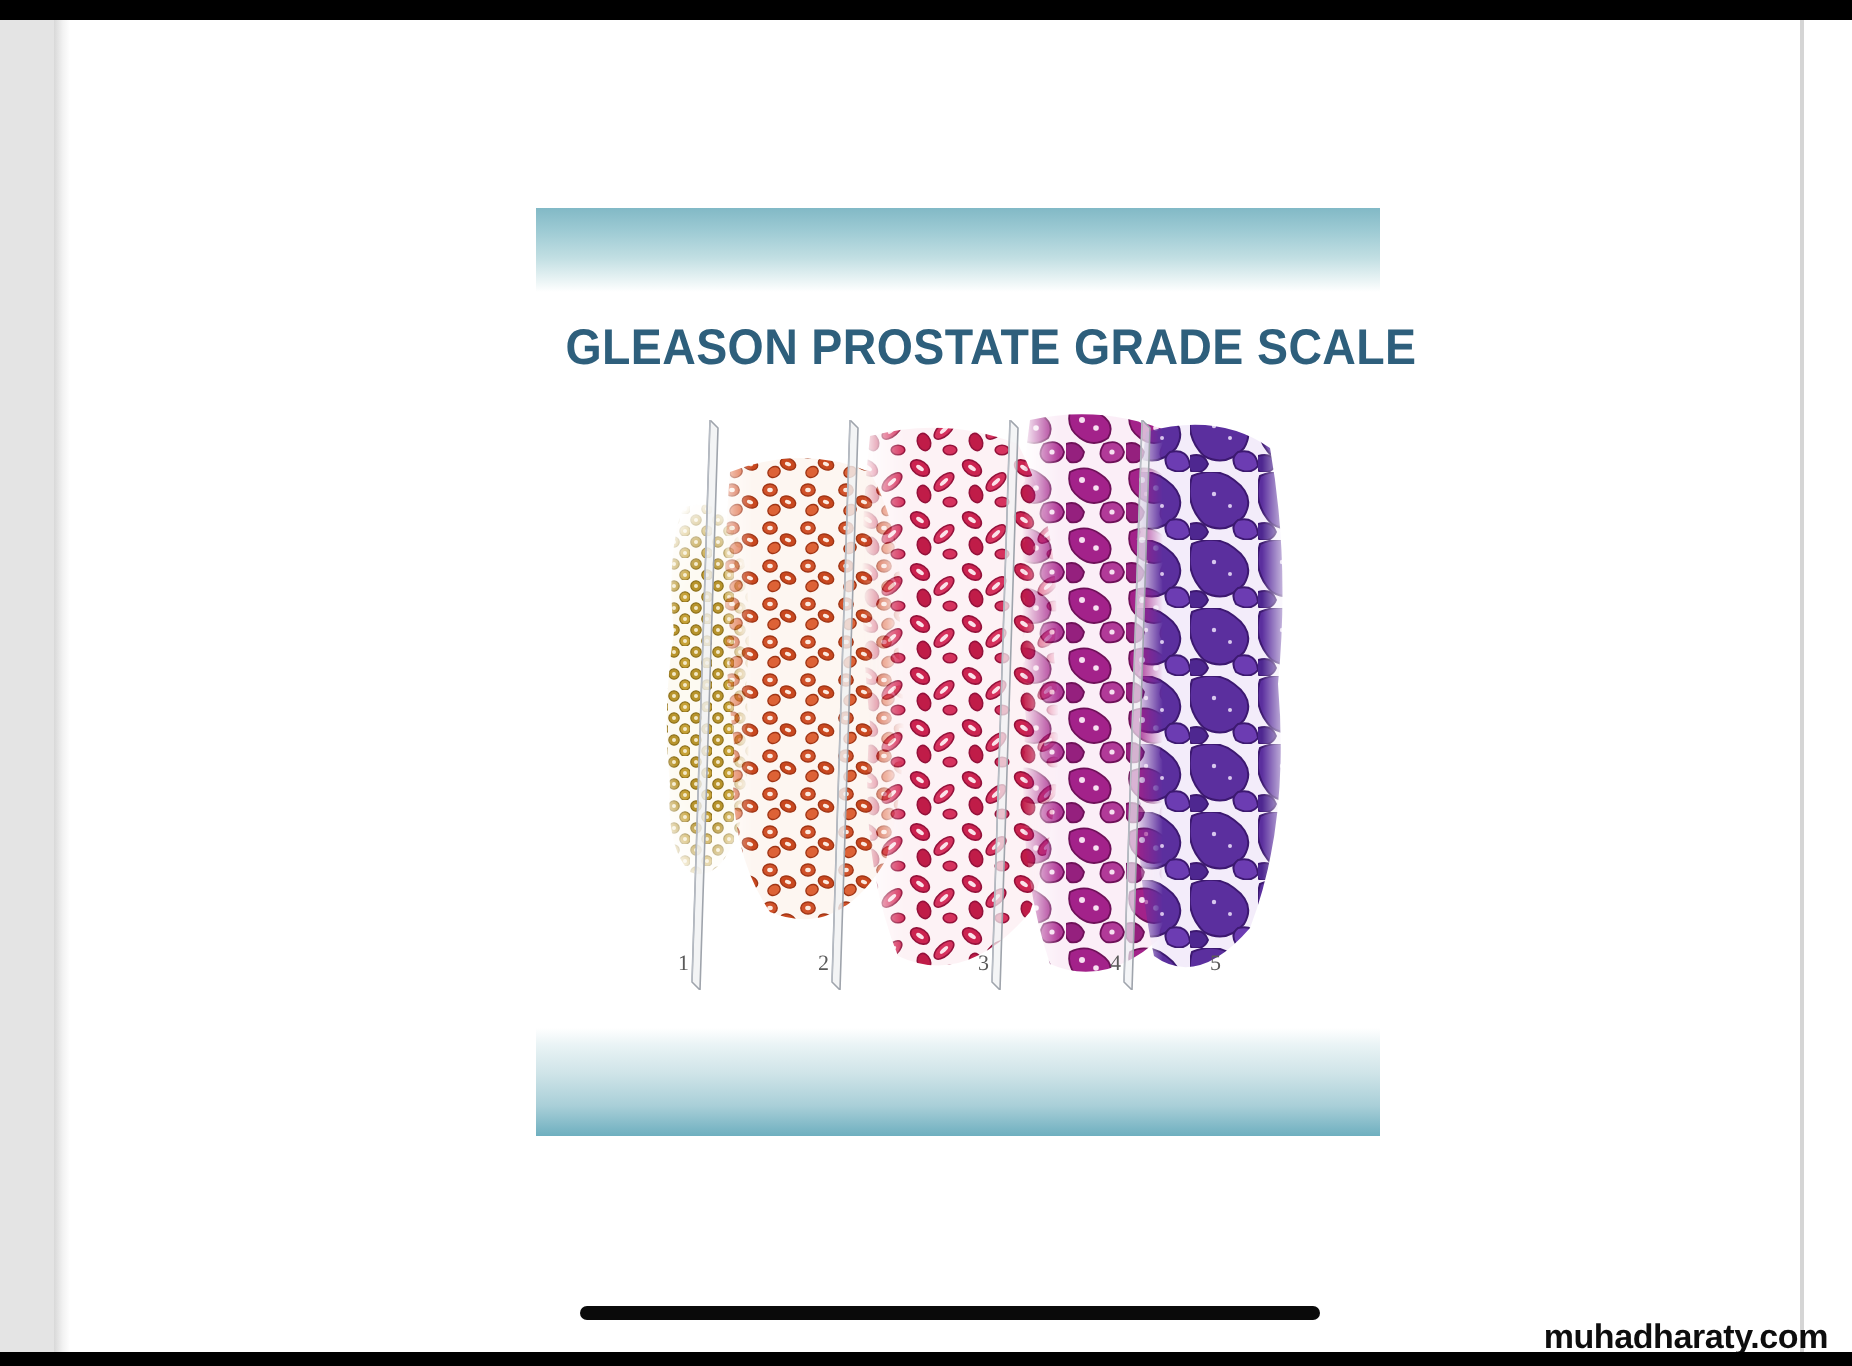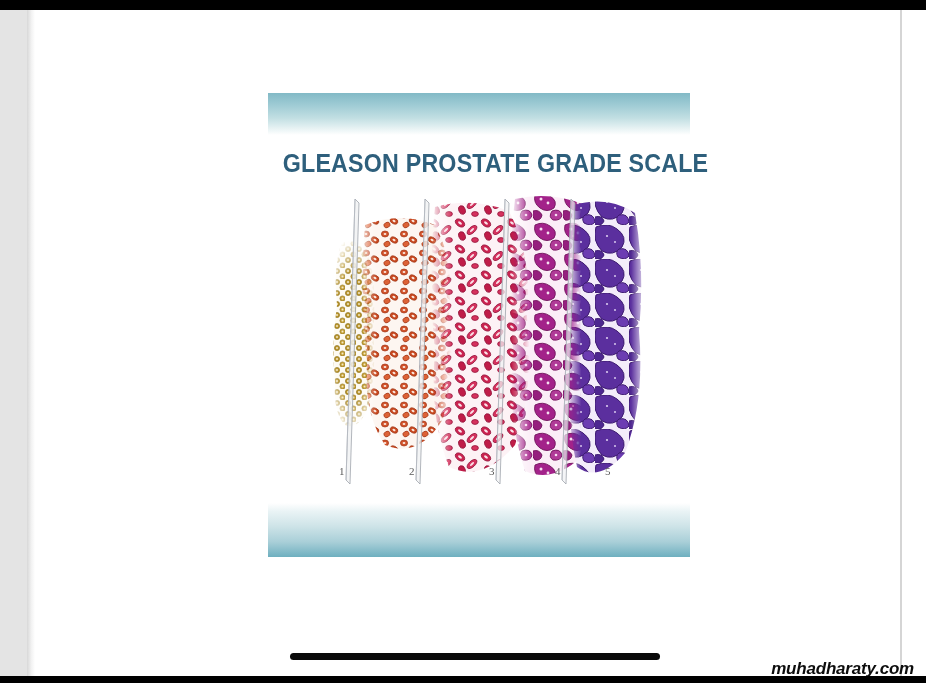--- a/index.html
+++ b/index.html
@@ -72,27 +72,26 @@
   
   #watermark {
     position: absolute;
     right: 12px; top: 659px;
     font-size: 17px;
     font-weight: bold;
     color: #0d0d0d;
     letter-spacing: -0.2px;
     z-index: 35;
     white-space: nowrap;
-    font-style: italic;
   }
 
   
   #slide {
     position: absolute;
-    left: 268px; top: 93px;
+    left: 268px; top: 104px;
     width: 422px; height: 404px;
     background: #ffffff;
     z-index: 25;
   }
   .band {
     position: absolute;
     left: 0;
     width: 422px;
   }
   #band-top {

